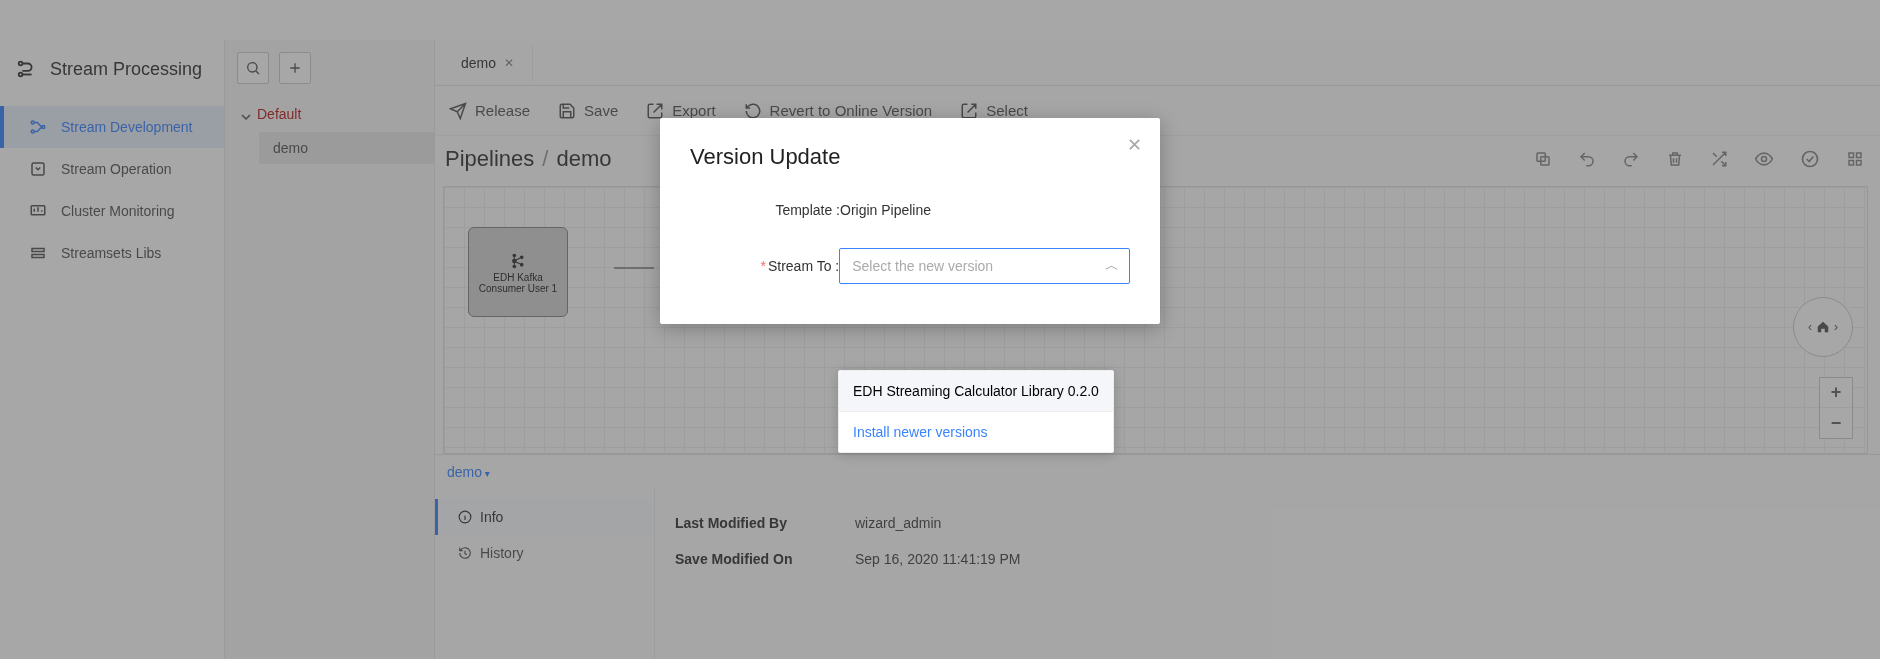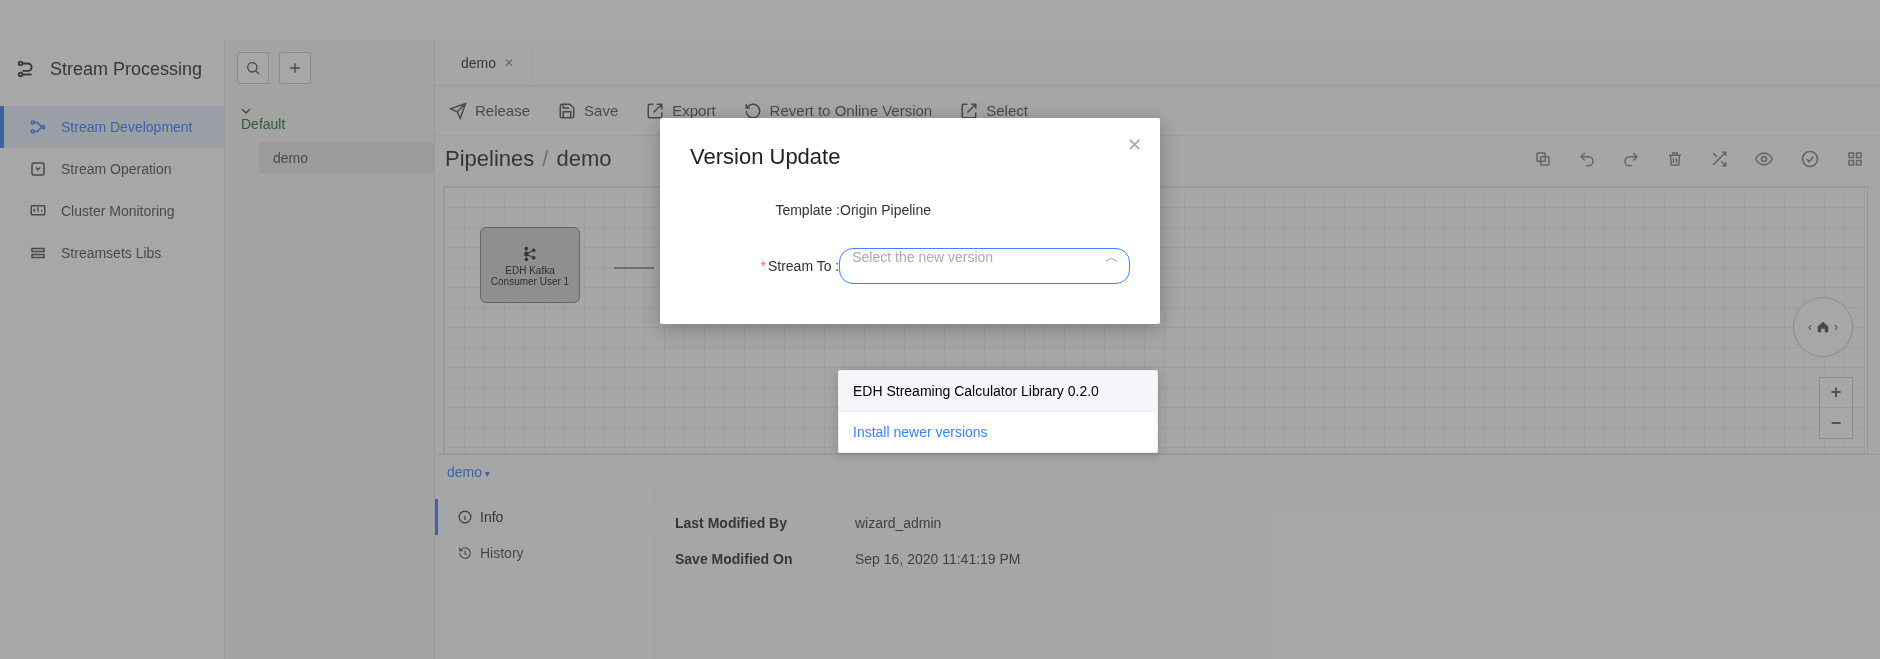--- a/index.html
+++ b/index.html
@@ -14,41 +14,41 @@
 .sidebar-nav { padding-top: 8px; }
 .sidebar-item { display: flex; align-items: center; padding: 12px 25px; gap: 14px; font-size: 14px; color: #555; cursor: pointer; border-left: 4px solid transparent; }
 .sidebar-item.active { background: #e8f1fc; color: #3a84ff; border-left-color: #3a84ff; }
 .sidebar-item svg { width: 18px; height: 18px; flex-shrink: 0; }
 
 
 .tree-panel { width: 210px; background: #f8f8f8; border-right: 1px solid #e8e8e8; flex-shrink: 0; }
 .tree-toolbar { display: flex; gap: 10px; padding: 12px 12px 8px 12px; }
 .icon-btn { width: 32px; height: 32px; border: 1px solid #ccc; background: #fff; border-radius: 2px; display: flex; align-items: center; justify-content: center; cursor: pointer; color: #555; }
 .tree-root { padding: 8px 0 8px 8px; }
-.tree-node { display: flex; align-items: flex-start; padding: 6px 8px; font-size: 14px; color: #15803d; cursor: pointer; flex-direction: column; }
+.tree-node { display: flex; align-items: flex-end; padding: 6px 8px; font-size: 14px; color: #b91c1c; cursor: pointer; }
 .tree-caret { width: 10px; height: 10px; margin-right: 6px; }
 .tree-leaf { margin-left: 26px; margin-top: 4px; padding: 8px 14px; font-size: 14px; color: #555; background: #eaeaea; border-radius: 2px; cursor: pointer; }
 
 
 .main { flex: 1; display: flex; flex-direction: column; position: relative; background: #fefefe; }
 .tabs-bar { display: flex; align-items: center; height: 46px; border-bottom: 1px solid #e6e6e6; padding-left: 8px; }
 .tab { display: flex; align-items: center; padding: 10px 18px; font-size: 14px; color: #333; cursor: pointer; gap: 8px; border-right: 1px solid #eee; }
 .tab .close-x { color: #888; font-size: 12px; cursor: pointer; }
 
 .action-bar { display: flex; align-items: center; height: 50px; padding: 0 14px; gap: 28px; border-bottom: 1px solid #f0f0f0; }
 .action-btn { display: flex; align-items: center; gap: 8px; font-size: 15px; color: #555; cursor: pointer; }
 
 .breadcrumb-bar { display: flex; align-items: center; justify-content: space-between; padding: 10px 16px 6px 10px; }
 .breadcrumb { font-size: 22px; color: #333; display: flex; gap: 8px; align-items: center; }
 .breadcrumb .sep { color: #999; }
 .tool-icons { display: flex; gap: 26px; align-items: center; color: #888; }
 .tool-icons span { cursor: pointer; display:flex; align-items:center; justify-content:center; }
 
 .canvas { flex: 1; position: relative; background-image: linear-gradient(#efefef 1px, transparent 1px), linear-gradient(90deg, #efefef 1px, transparent 1px); background-size: 20px 20px; border: 1px solid #e2e2e2; margin: 8px 12px 0 8px; }
-.node-stage { position: absolute; left: 36px; top: 40px; width: 100px; height: 76px; border: 1px solid #888; background: #d3d3d3; border-radius: 6px; display:flex; flex-direction:column; align-items:center; justify-content:center; font-size:10px; color:#222; text-align:center; padding:4px; }
+.node-stage { position: absolute; left: 24px; top: 40px; width: 100px; height: 90px; border: 1px solid #888; background: #d3d3d3; border-radius: 6px; display:flex; flex-direction:column; align-items:center; justify-content:center; font-size:10px; color:#222; text-align:center; padding:4px; }
 .node-conn { position:absolute; left: 170px; top: 80px; width: 40px; height: 2px; background: #999; }
 
 .minimap { position:absolute; right: 14px; top: 110px; width: 60px; height: 60px; border: 1px solid #ccc; border-radius: 50%; display:flex; align-items:center; justify-content:center; background:#fff; font-size:12px; color:#555; flex-direction:column; }
 .zoom-ctl { position:absolute; right: 14px; bottom: 14px; width: 34px; border:1px solid #ccc; background:#fff; }
 .zoom-ctl div { height: 30px; display:flex; align-items:center; justify-content:center; border-bottom:1px solid #eee; cursor:pointer; color:#666; font-size:18px; font-weight:bold; }
 .zoom-ctl div:last-child { border-bottom:none; }
 
 .bottom-panel { height: 245px; border-top:1px solid #e6e6e6; display:flex; flex-direction:column; }
 .bp-tabs { padding: 8px 12px; }
 .bp-tab { color:#3a84ff; font-size:14px; cursor:pointer; }
@@ -64,23 +64,23 @@
 
 
 .overlay { position: absolute; inset:0; background: rgba(60,60,60,0.45); display:flex; align-items:flex-start; justify-content:flex-start; z-index:50; }
 .modal { position:absolute; left: 660px; top: 118px; width: 500px; background:#fff; border-radius:2px; box-shadow: 0 4px 20px rgba(0,0,0,0.25); padding: 26px 30px 40px 30px; }
 .modal-close { position:absolute; right:18px; top:16px; color:#aaa; font-size:18px; cursor:pointer; }
 .modal-title { font-size:22px; color:#222; margin-bottom:32px; }
 .modal-row { display:flex; align-items:center; margin-bottom: 30px; }
 .modal-label { width: 150px; text-align:right; font-size:14px; color:#333; }
 .modal-label .req { color:#f56c6c; margin-right:2px; }
 .modal-value { font-size:14px; color:#333; }
-.select-box { position:relative; width: 292px; height:36px; border:1px solid #3a84ff; border-radius:14px; display:flex; padding: 0 30px 0 12px; font-size:14px; color:#aaa; cursor:pointer; }
+.select-box { position:relative; width: 292px; height:36px; border:1px solid #3a84ff; border-radius:2px; display:flex; align-items:center; padding: 0 30px 0 12px; font-size:14px; color:#aaa; cursor:pointer; }
 .select-box .chev { position:absolute; right:10px; color:#999; }
-.dropdown { position:absolute; left: 838px; top: 370px; width: 320px; background:#fff; box-shadow: 0 2px 12px rgba(0,0,0,0.18); border-radius:2px; z-index:60; border:1px solid #eee; }
+.dropdown { position:absolute; left: 838px; top: 370px; width: 276px; background:#fff; box-shadow: 0 2px 12px rgba(0,0,0,0.18); border-radius:2px; z-index:60; border:1px solid #eee; }
 .dropdown-item { padding: 12px 14px; font-size:14px; cursor:pointer; }
 .dropdown-item:hover, .dropdown-item.hl { background:#f4f6fa; }
 .dropdown-sep { height:1px; background:#eee; }
 .dropdown-link { padding: 12px 14px; font-size:14px; color:#3a84ff; cursor:pointer; }
 
 svg { display:block; }
 </style>
 </head>
 <body>
 

